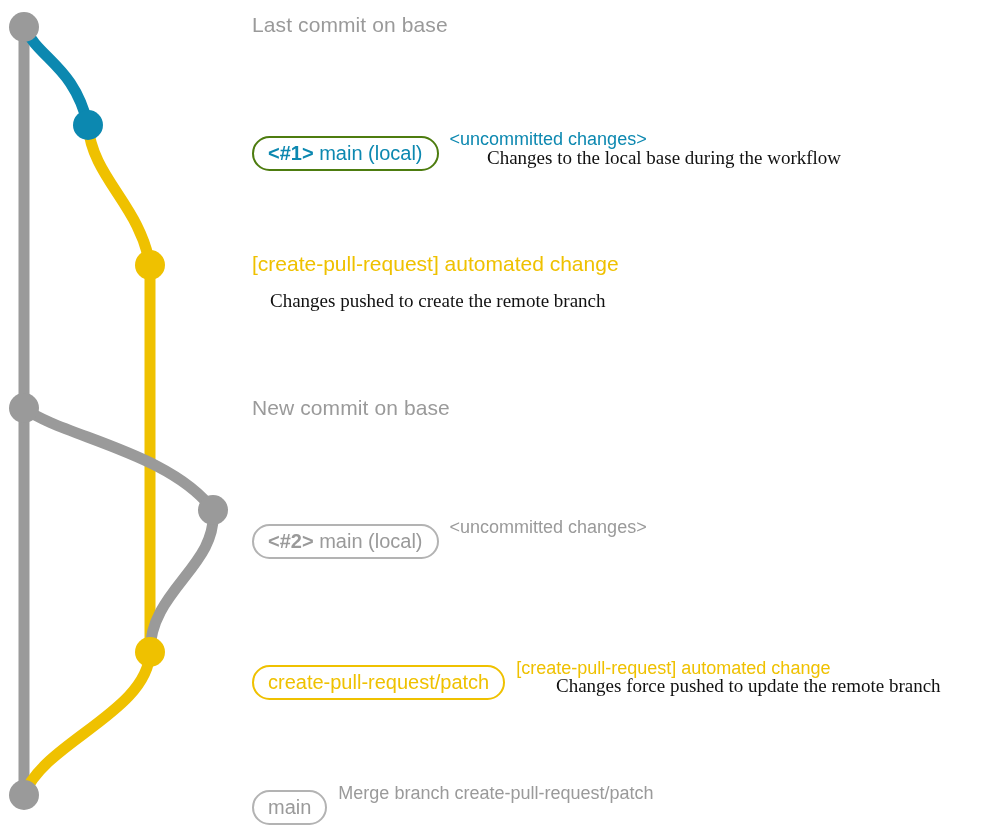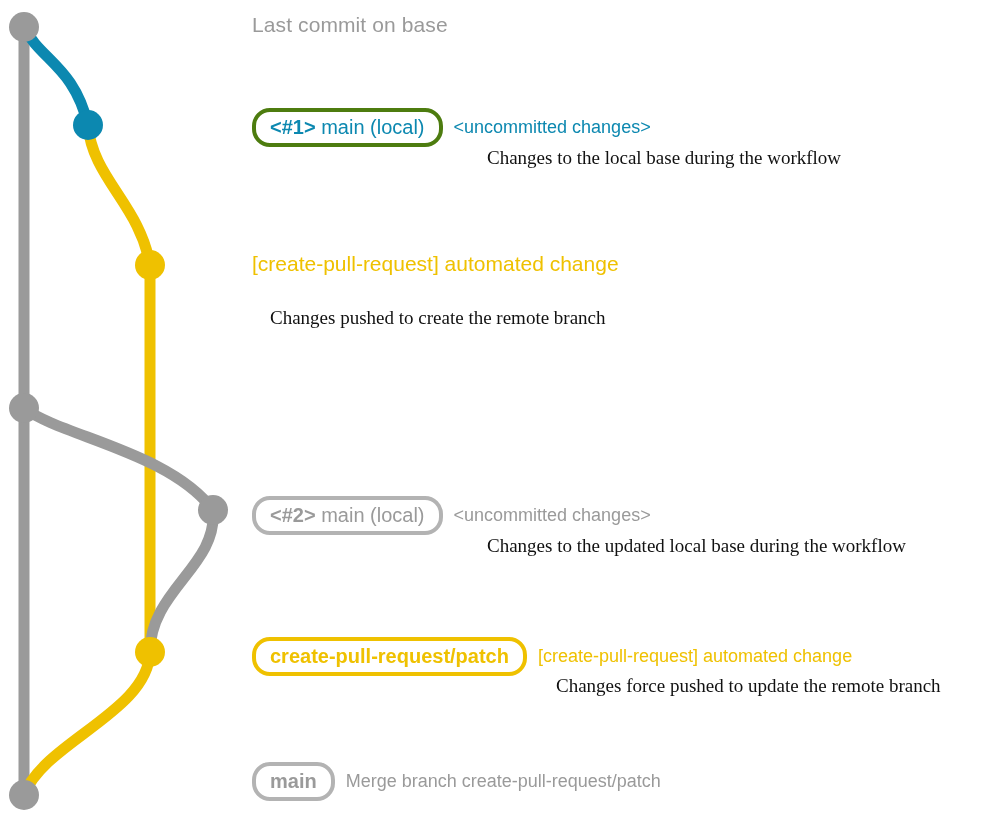--- a/index.html
+++ b/index.html
@@ -48,47 +48,48 @@
   
   .commit-label {
     font-size: 21px;
     letter-spacing: 0.1px;
     color: #9a9a9a;
   }
 
   
   .badge {
     display: inline-block;
-    border: 4px solid #4d7c0f;
+    border: 2px solid #4d7c0f;
     border-radius: 18px;
     padding: 5px 14px 6px 14px;
     font-size: 20px;
     line-height: 1;
     color: #0c88b0;
     background: #ffffff;
     white-space: nowrap;
+    margin-top: 28px;
   }
   .badge .ref {
     font-weight: bold;
   }
   .badge.gray {
     border-color: #b3b3b3;
     color: #9a9a9a;
     text-align: right;
   }
   .badge.yellow {
     border-color: #efc100;
     color: #efc100;
   }
   .badge.gray .ref,
   .badge.yellow .ref {
     font-weight: bold;
   }
   .badge.plain .ref {
-    font-weight: bold;
+    font-weight: normal;
   }
 
   
   .subject {
     font-size: 18px;
     margin-left: 11px;
     white-space: nowrap;
   }
   .subject.blue   { color: #0c88b0; }
   .subject.gray   { color: #9a9a9a; }
@@ -153,30 +154,34 @@
       <span class="subject blue">&lt;uncommitted changes&gt;</span>
     </div>
   </div>
   <div class="desc" style="left:487px; top:147px">Changes to the local base during the workflow</div>
 
   <div class="row" style="top:252px">
     <div class="row-line">
       <span class="subject-standalone">[create-pull-request] automated change</span>
     </div>
   </div>
-  <div class="desc" style="left:270px; top:307px">Changes pushed to create the remote branch</div>
+  <div class="desc" style="left:270px; top:290px">Changes pushed to create the remote branch</div>
 
+  <div class="row" style="top:396px">
+    <div class="row-line">
+      <span class="commit-label">New commit on base</span>
+    </div>
+  </div>
 
   <div class="row" style="top:496px">
     <div class="row-line">
       <span class="badge gray"><span class="ref">&lt;#2&gt;</span><span>&nbsp;</span><span>main (local)</span></span>
       <span class="subject gray">&lt;uncommitted changes&gt;</span>
     </div>
   </div>
-  <div class="desc" style="left:487px; top:535px">Changes to the updated local base during the workflow</div>
 
   <div class="row" style="top:637px">
     <div class="row-line">
       <span class="badge yellow plain"><span class="ref">create-pull-request/patch</span></span>
       <span class="subject yellow">[create-pull-request] automated change</span>
     </div>
   </div>
   <div class="desc" style="left:556px; top:675px">Changes force pushed to update the remote branch</div>
 
   <div class="row" style="top:762px">

